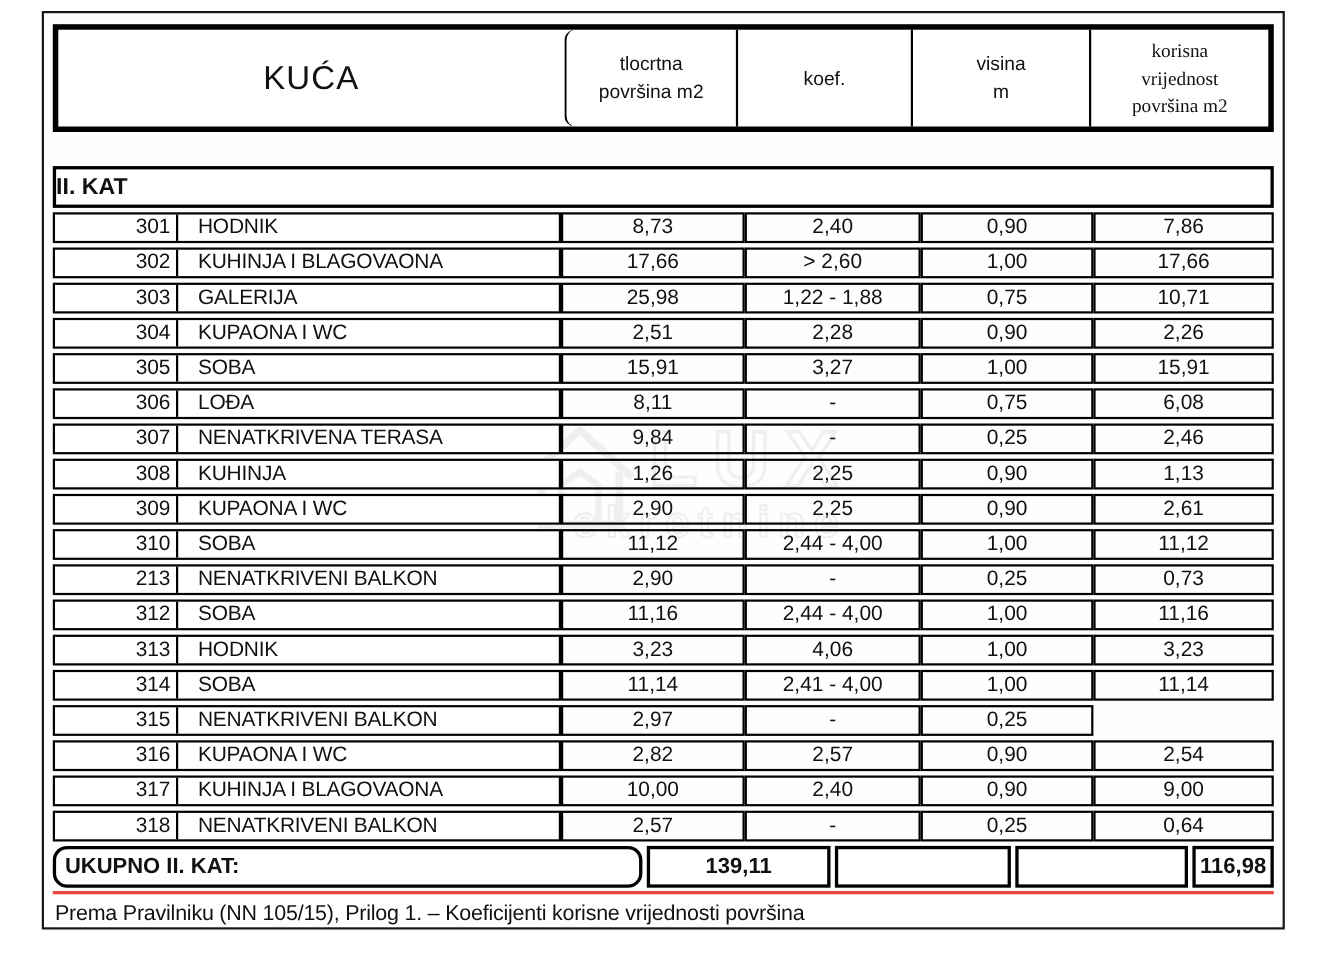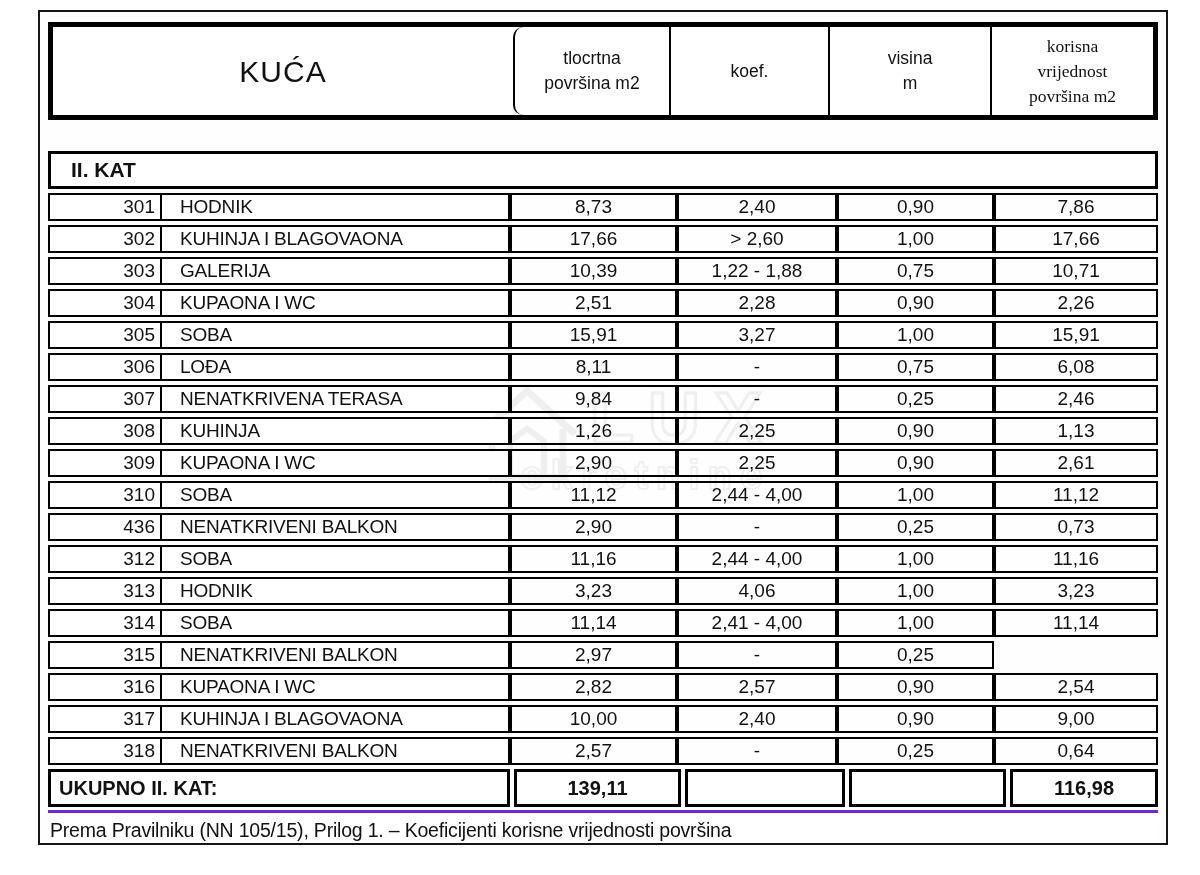--- a/index.html
+++ b/index.html
@@ -42,21 +42,21 @@
   .hc3 { width: 162px; }
   .hc4 { width: 159px; }
   .hc5 { flex: 1; font-family: Liberation Serif, serif; }
 
   
   .section-box {
     margin-top: 31px;
     border: 3px solid #000;
     height: 38px;
     display: flex; align-items: center;
-    padding-left: 20px;
+    padding-left: 0;
     font-size: 21px; font-weight: bold;
     background: #fff;
     position: relative; z-index: 2;
   }
 
   
   .rows { margin-top: 4px; position: relative; z-index: 2; }
   .row { display: flex; gap: 0; margin-bottom: 4px; }
   .cell {
     border: 2px solid #000;
@@ -81,26 +81,26 @@
 
   
   .total-row { display: flex; gap: 4px; }
   .total-row .cell {
     border-width: 3px;
     height: 38px;
     font-weight: bold;
     font-size: 20px;
     background: #fff;
   }
-  .total-label { width: 462px; justify-content: flex-start; padding-left: 8px; }
+  .total-label { width: 536px; justify-content: flex-start; padding-left: 8px; border-radius: 13px; }
 
   
   .footnote {
     margin-top: 3px;
-    border-top: 3px solid #6d28d9;
+    border-top: 3px solid #ef4444;
     padding: 6px 2px 0 2px;
     font-size: 19.5px;
     letter-spacing: -0.2px;
     background: #fff;
     position: relative; z-index: 2;
   }
 
   
   .watermark {
     position: absolute;
@@ -181,21 +181,21 @@
       <div class="cell c3">&gt; 2,60</div>
       <div class="cell c4">1,00</div>
       <div class="cell c5">17,66</div>
     </div>
 
     <div class="row">
       <div class="cell name-cell">
         <span class="num">303</span>
         <span class="rname">GALERIJA</span>
       </div>
-      <div class="cell c2">10,39</div>
+      <div class="cell c2">25,98</div>
       <div class="cell c3">1,22 - 1,88</div>
       <div class="cell c4">0,75</div>
       <div class="cell c5">10,71</div>
     </div>
 
     <div class="row">
       <div class="cell name-cell">
         <span class="num">304</span>
         <span class="rname">KUPAONA I WC</span>
       </div>
@@ -266,21 +266,21 @@
         <span class="rname">SOBA</span>
       </div>
       <div class="cell c2">11,12</div>
       <div class="cell c3">2,44 - 4,00</div>
       <div class="cell c4">1,00</div>
       <div class="cell c5">11,12</div>
     </div>
 
     <div class="row">
       <div class="cell name-cell">
-        <span class="num">436</span>
+        <span class="num">213</span>
         <span class="rname">NENATKRIVENI BALKON</span>
       </div>
       <div class="cell c2">2,90</div>
       <div class="cell c3">-</div>
       <div class="cell c4">0,25</div>
       <div class="cell c5">0,73</div>
     </div>
 
     <div class="row">
       <div class="cell name-cell">

